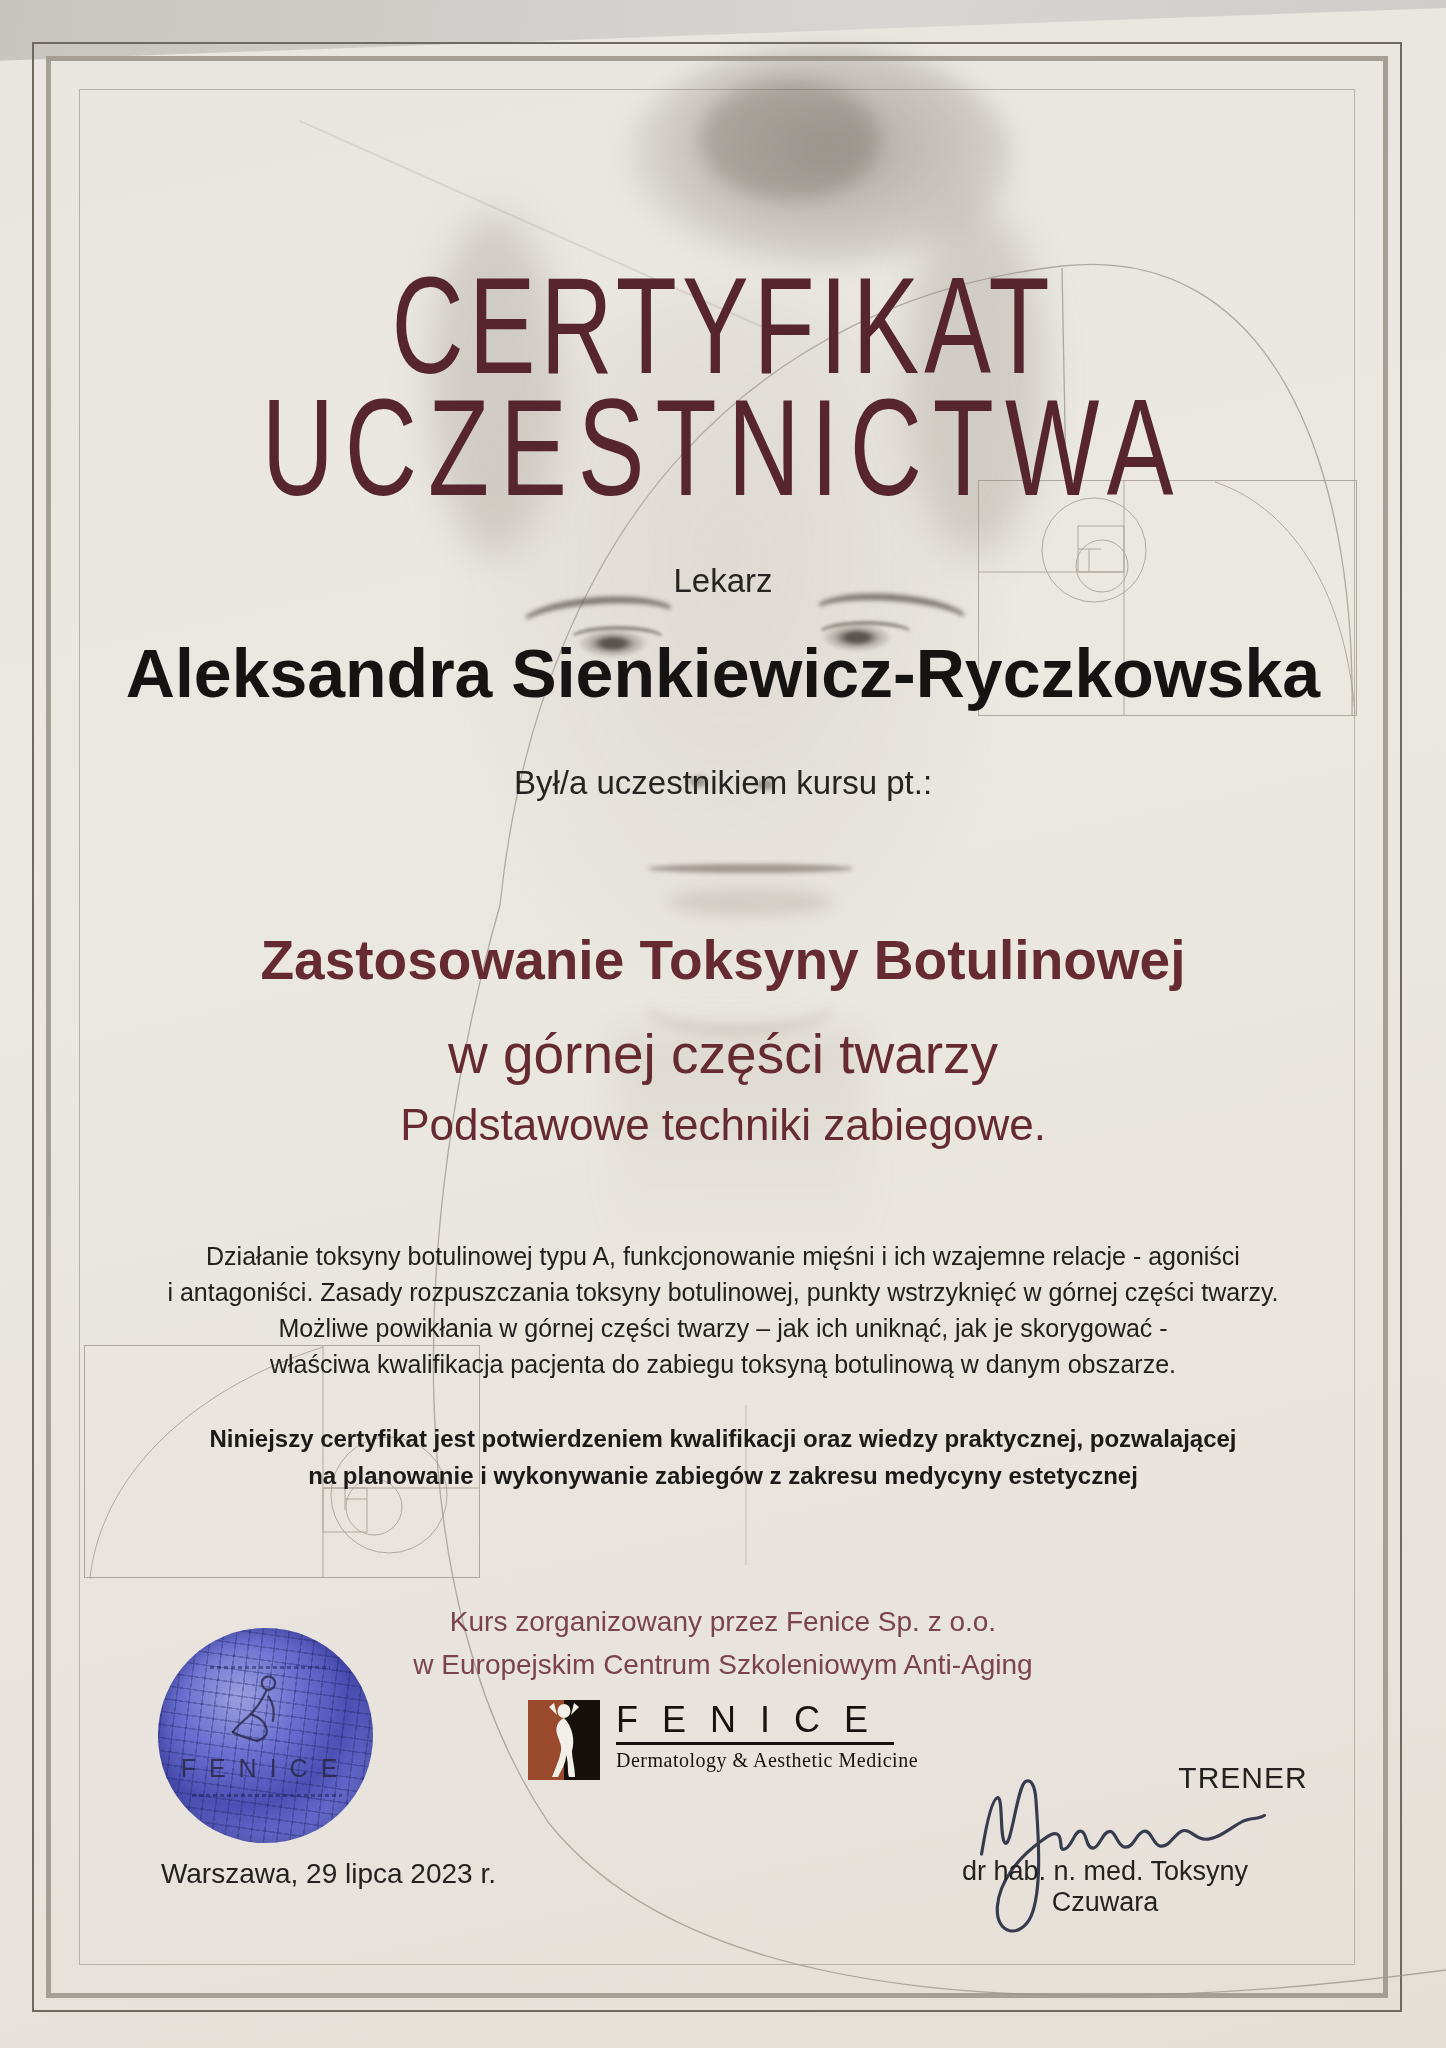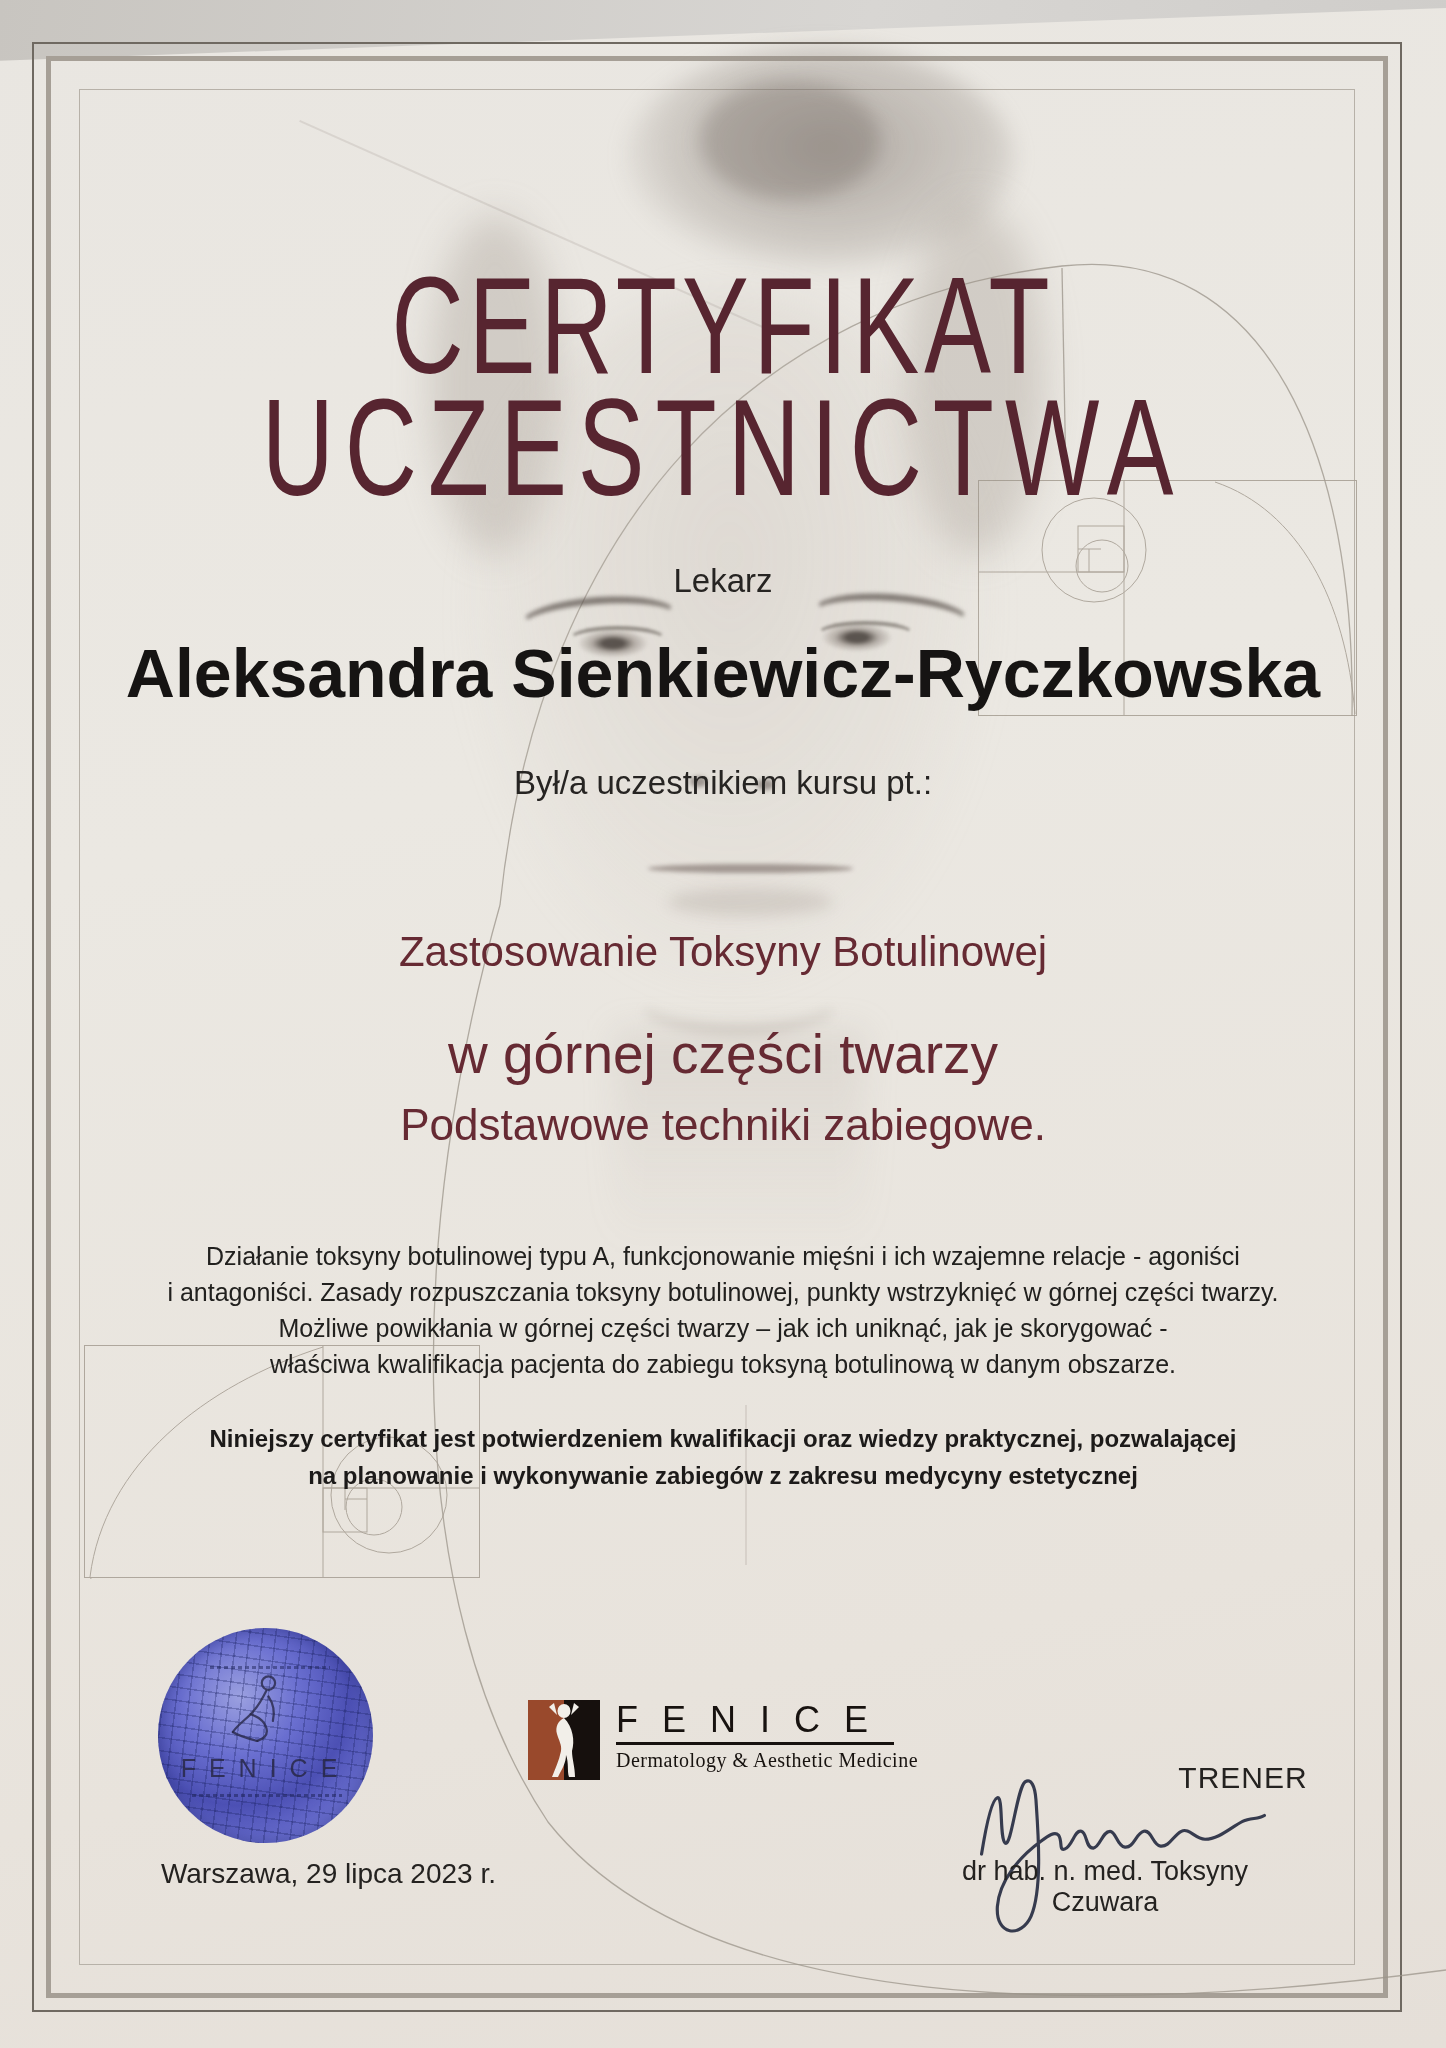--- a/index.html
+++ b/index.html
@@ -45,21 +45,21 @@
   .chin{left:638px;top:968px;width:195px;height:55px;border:solid transparent;border-bottom:8px solid rgba(158,146,138,.34);border-radius:50%;filter:blur(6px);}
   .neck{left:615px;top:1030px;width:250px;height:270px;background:linear-gradient(rgba(172,162,154,.20),transparent 80%);filter:blur(16px);}
   
   .tx{position:absolute;left:0;width:100%;text-align:center;white-space:nowrap;}
   .title-line{color:var(--title,#572530);font-weight:400;transform:scaleY(1.38);transform-origin:center top;}
   .t1{top:246px;font-size:100px;letter-spacing:5px;}
   .t2{top:368px;font-size:100px;letter-spacing:11px;}
   .lekarz{top:562px;font-size:33px;color:#262422;}
   .name{top:634px;font-size:68px;font-weight:bold;color:#161413;}
   .intro{top:764px;font-size:33px;color:#262422;}
-  .course1{top:928px;font-size:42px;color:var(--course,#662a33);}
+  .course1{top:928px;font-size:55px;color:var(--course,#662a33);font-weight:bold;}
   .course2{top:1022px;font-size:55px;color:var(--course,#662a33);}
   .course3{top:1100px;font-size:44px;color:var(--course,#662a33);}
   .desc{top:1238px;font-size:25px;line-height:36px;color:#21201e;}
   .attest{top:1420px;font-size:24px;line-height:37px;font-weight:bold;color:#1c1a19;}
   .org{top:1600px;font-size:28px;line-height:43px;color:var(--organizer,#7a434d);}
   
   .logo-row{position:absolute;top:1700px;left:0;width:100%;display:flex;justify-content:center;align-items:flex-start;gap:16px;}
   .logo-mark{position:relative;width:72px;height:80px;background:linear-gradient(90deg,var(--logo-rust,#99492c) 0 50%,var(--logo-black,#16100d) 50% 100%);flex:0 0 auto;}
   .logo-text{display:flex;flex-direction:column;align-items:flex-start;}
   .logo-name{font-size:36px;letter-spacing:24px;color:#17120f;font-weight:500;line-height:40px;}
@@ -171,20 +171,24 @@
     <div>i antagoniści. Zasady rozpuszczania toksyny botulinowej, punkty wstrzyknięć w górnej części twarzy.</div>
     <div>Możliwe powikłania w górnej części twarzy – jak ich uniknąć, jak je skorygować -</div>
     <div>właściwa kwalifikacja pacjenta do zabiegu toksyną botulinową w danym obszarze.</div>
   </div>
 
   <div class="tx attest">
     <div>Niniejszy certyfikat jest potwierdzeniem kwalifikacji oraz wiedzy praktycznej, pozwalającej</div>
     <div>na planowanie i wykonywanie zabiegów z zakresu medycyny estetycznej</div>
   </div>
 
+  <div class="tx org">
+    <div>Kurs zorganizowany przez Fenice Sp. z o.o.</div>
+    <div>w Europejskim Centrum Szkoleniowym Anti-Aging</div>
+  </div>
 
   <div class="logo-row">
     <div class="logo-mark">
       <svg width="72" height="80" viewBox="0 0 72 78" style="position:absolute;left:0;top:0;">
         <g fill="#f2efe9">
           <ellipse cx="36" cy="10" rx="6.5" ry="7"></ellipse>
           <path d="M29,14 L21,6 L26,2 Z"></path>
           <path d="M43,14 L51,6 L46,2 Z"></path>
           <path d="M36,17 C30,20 27,26 29,33 C31,40 34,44 33,50 C31,60 27,68 24,76 L30,76 C34,68 38,62 38,54 C41,62 39,70 41,76 L47,76 C47,66 44,58 44,50 C47,40 45,26 36,17 Z"></path>
         </g>

